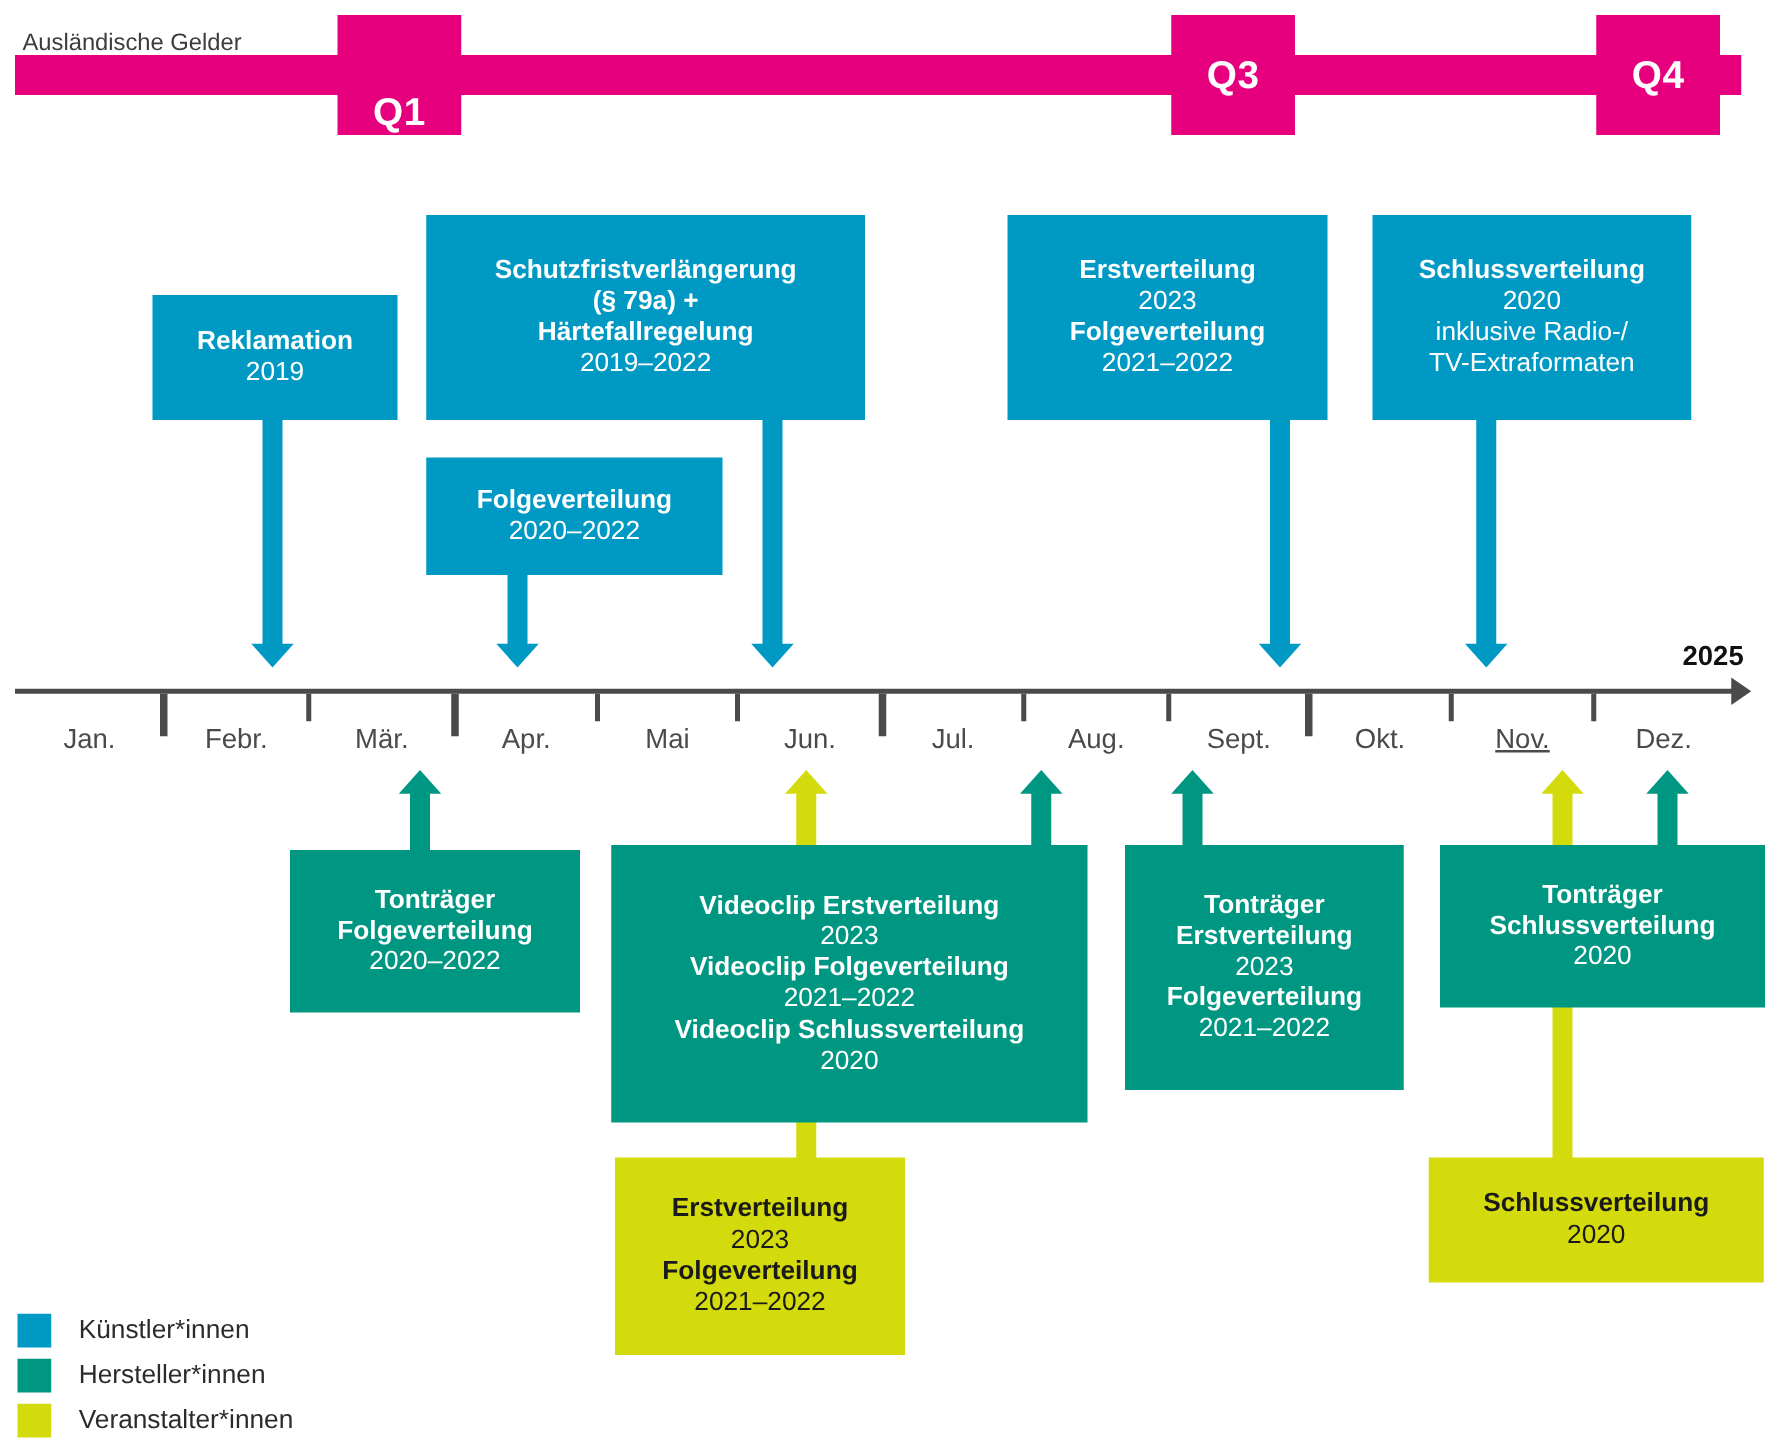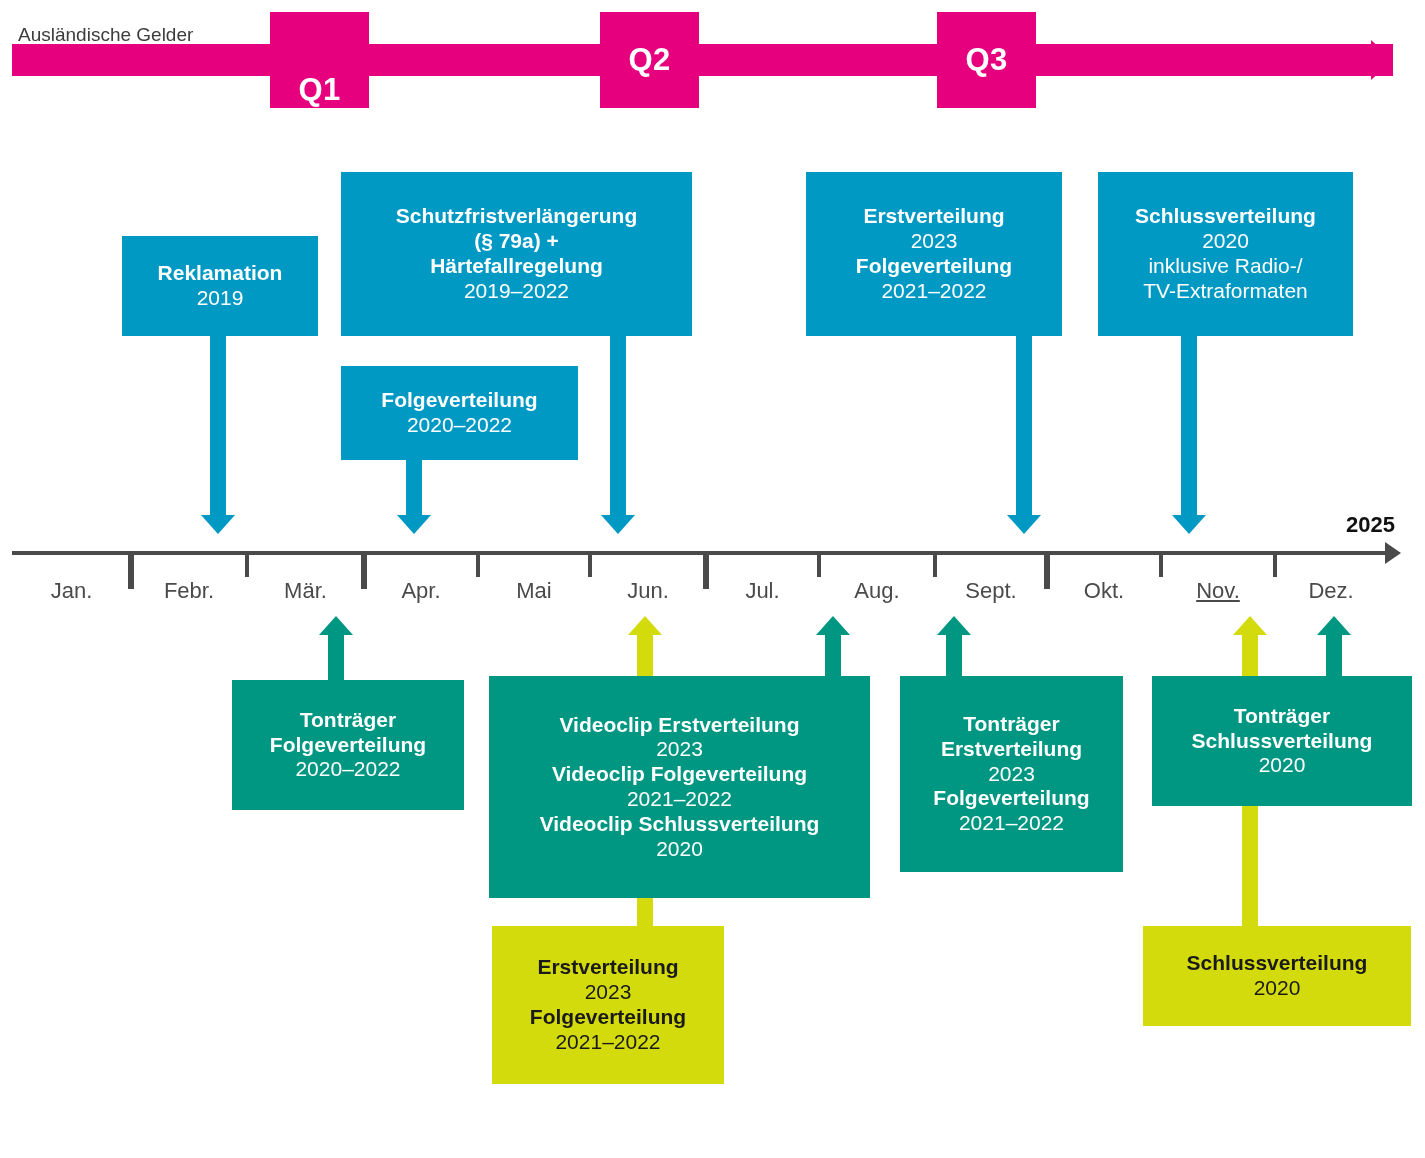--- a/index.html
+++ b/index.html
@@ -74,25 +74,25 @@
 <div id="stage">
 
   <div class="foreign-label" style="left:18px;top:24px;">Ausländische Gelder</div>
 
   <div class="qbar-line" style="left:12px;top:44px;width:1381px;height:32px;"></div>
   <div class="qarrow" style="left:1371px;top:40px;"></div>
 
   <div class="qbox" style="left:270px;top:12px;width:99px;height:96px;align-items:flex-end;">
     <span>Q1</span>
   </div>
-  <div class="qbox" style="left:600px;top:12px;width:99px;height:96px;">
-    <span>Q2</span>
-  </div>
   <div class="qbox" style="left:937px;top:12px;width:99px;height:96px;">
     <span>Q3</span>
+  </div>
+  <div class="qbox" style="left:1277px;top:12px;width:99px;height:96px;">
+    <span>Q4</span>
   </div>
 
   <div class="conn down a-blue" style="left:200px;top:330px;width:36px;height:204px;">
     <div class="stem"></div>
     <div class="head"></div>
   </div>
   <div class="conn down a-blue" style="left:600px;top:330px;width:36px;height:204px;">
     <div class="stem"></div>
     <div class="head"></div>
   </div>
@@ -231,14 +231,28 @@
     <div class="sub">2023</div>
     <div class="ttl">Folgeverteilung</div>
     <div class="sub">2021–2022</div>
   </div>
 
   <div class="box c-yell" style="left:1143px;top:926px;width:268px;height:100px;z-index:3;">
     <div class="ttl">Schlussverteilung</div>
     <div class="sub">2020</div>
   </div>
 
+  <div class="legend">
+    <div class="lrow">
+      <div class="lsw" style="background:#0099C4;"></div>
+      <div class="ltx">Künstler*innen</div>
+    </div>
+    <div class="lrow">
+      <div class="lsw" style="background:#009782;"></div>
+      <div class="ltx">Hersteller*innen</div>
+    </div>
+    <div class="lrow">
+      <div class="lsw" style="background:#D4DB0C;"></div>
+      <div class="ltx">Veranstalter*innen</div>
+    </div>
+  </div>
 
 </div>
 
 </body></html>

